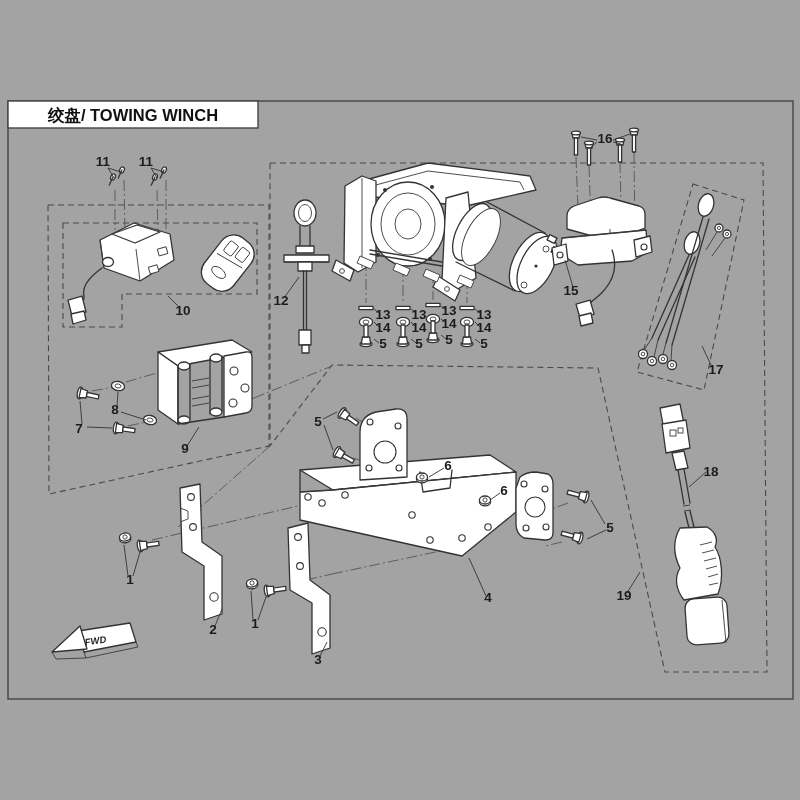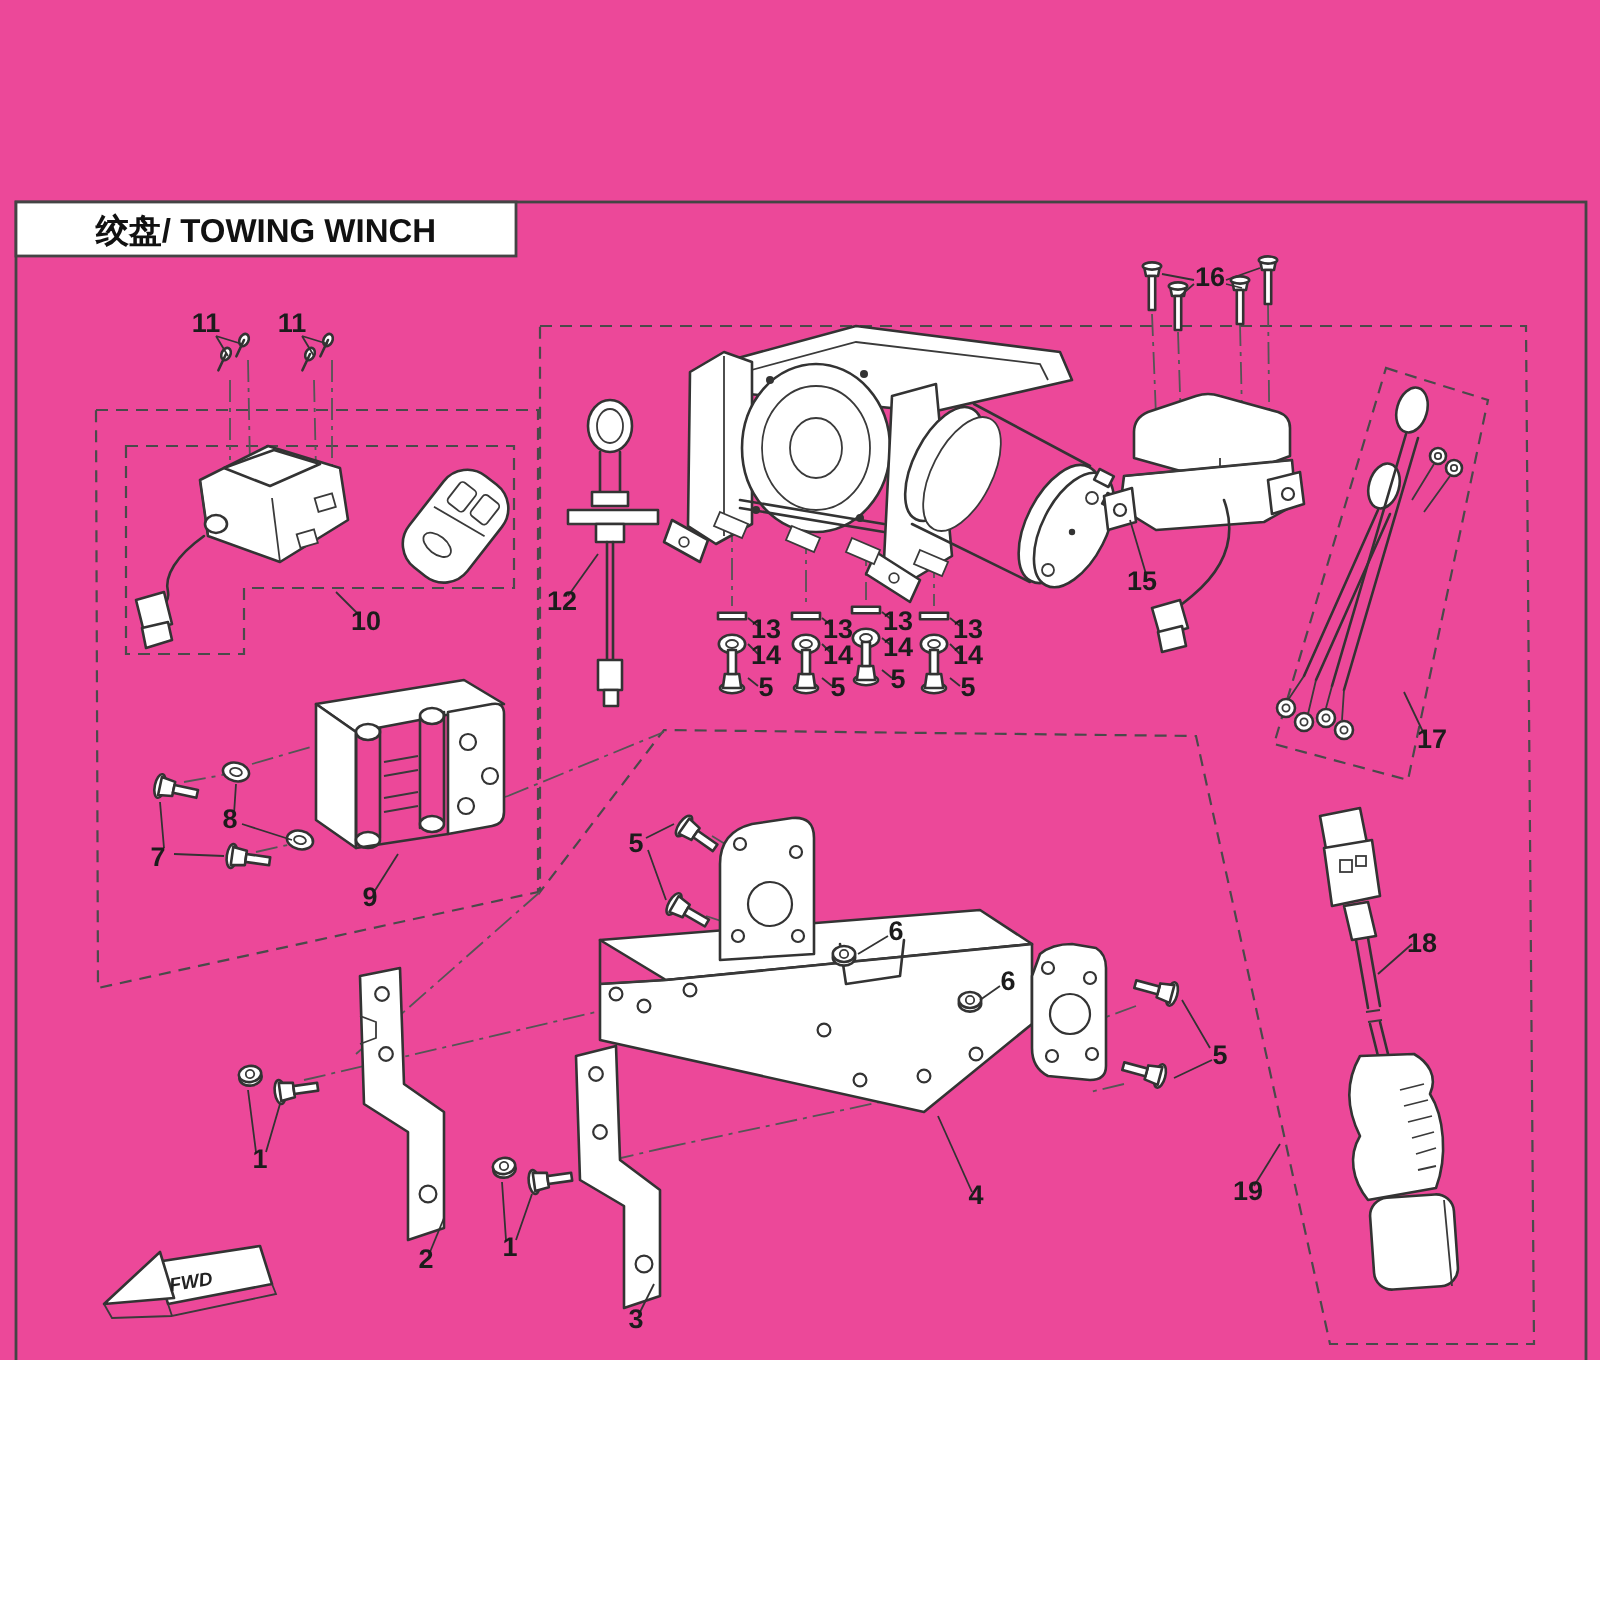--- a/index.html
+++ b/index.html
@@ -1,16 +1,16 @@
 <!DOCTYPE html>
 <html><head>
 <meta charset="utf-8">
 <style>
   html,body{margin:0;padding:0;background:#ffffff;}
-  #stage{position:relative;width:800px;height:680px;background:#ec4899;overflow:hidden;
+  #stage{position:relative;width:800px;height:800px;background:#a3a3a3;overflow:hidden;
          font-family:"Liberation Sans","DejaVu Sans",sans-serif;}
   svg{position:absolute;left:0;top:0;}
   .ln{stroke:#333333;stroke-width:1.3;fill:none;stroke-linejoin:round;stroke-linecap:round;}
   .lnthin{stroke:#3a3a3a;stroke-width:0.9;fill:none;}
   .fillw{fill:#ffffff;}
   .dashbox{stroke:#4a4a4a;stroke-width:1.1;fill:none;stroke-dasharray:6 4;}
   .phantom{stroke:#555555;stroke-width:0.9;fill:none;stroke-dasharray:11 3 2 3;}
   .leader{stroke:#333333;stroke-width:0.9;fill:none;}
   .callout{font-family:"Liberation Sans","DejaVu Sans",sans-serif;font-size:13.5px;font-weight:bold;fill:#1c1c1c;text-anchor:middle;}
   .titletxt{font-family:"Liberation Sans","DejaVu Sans",sans-serif;font-size:16.5px;font-weight:bold;fill:#111111;text-anchor:middle;}

